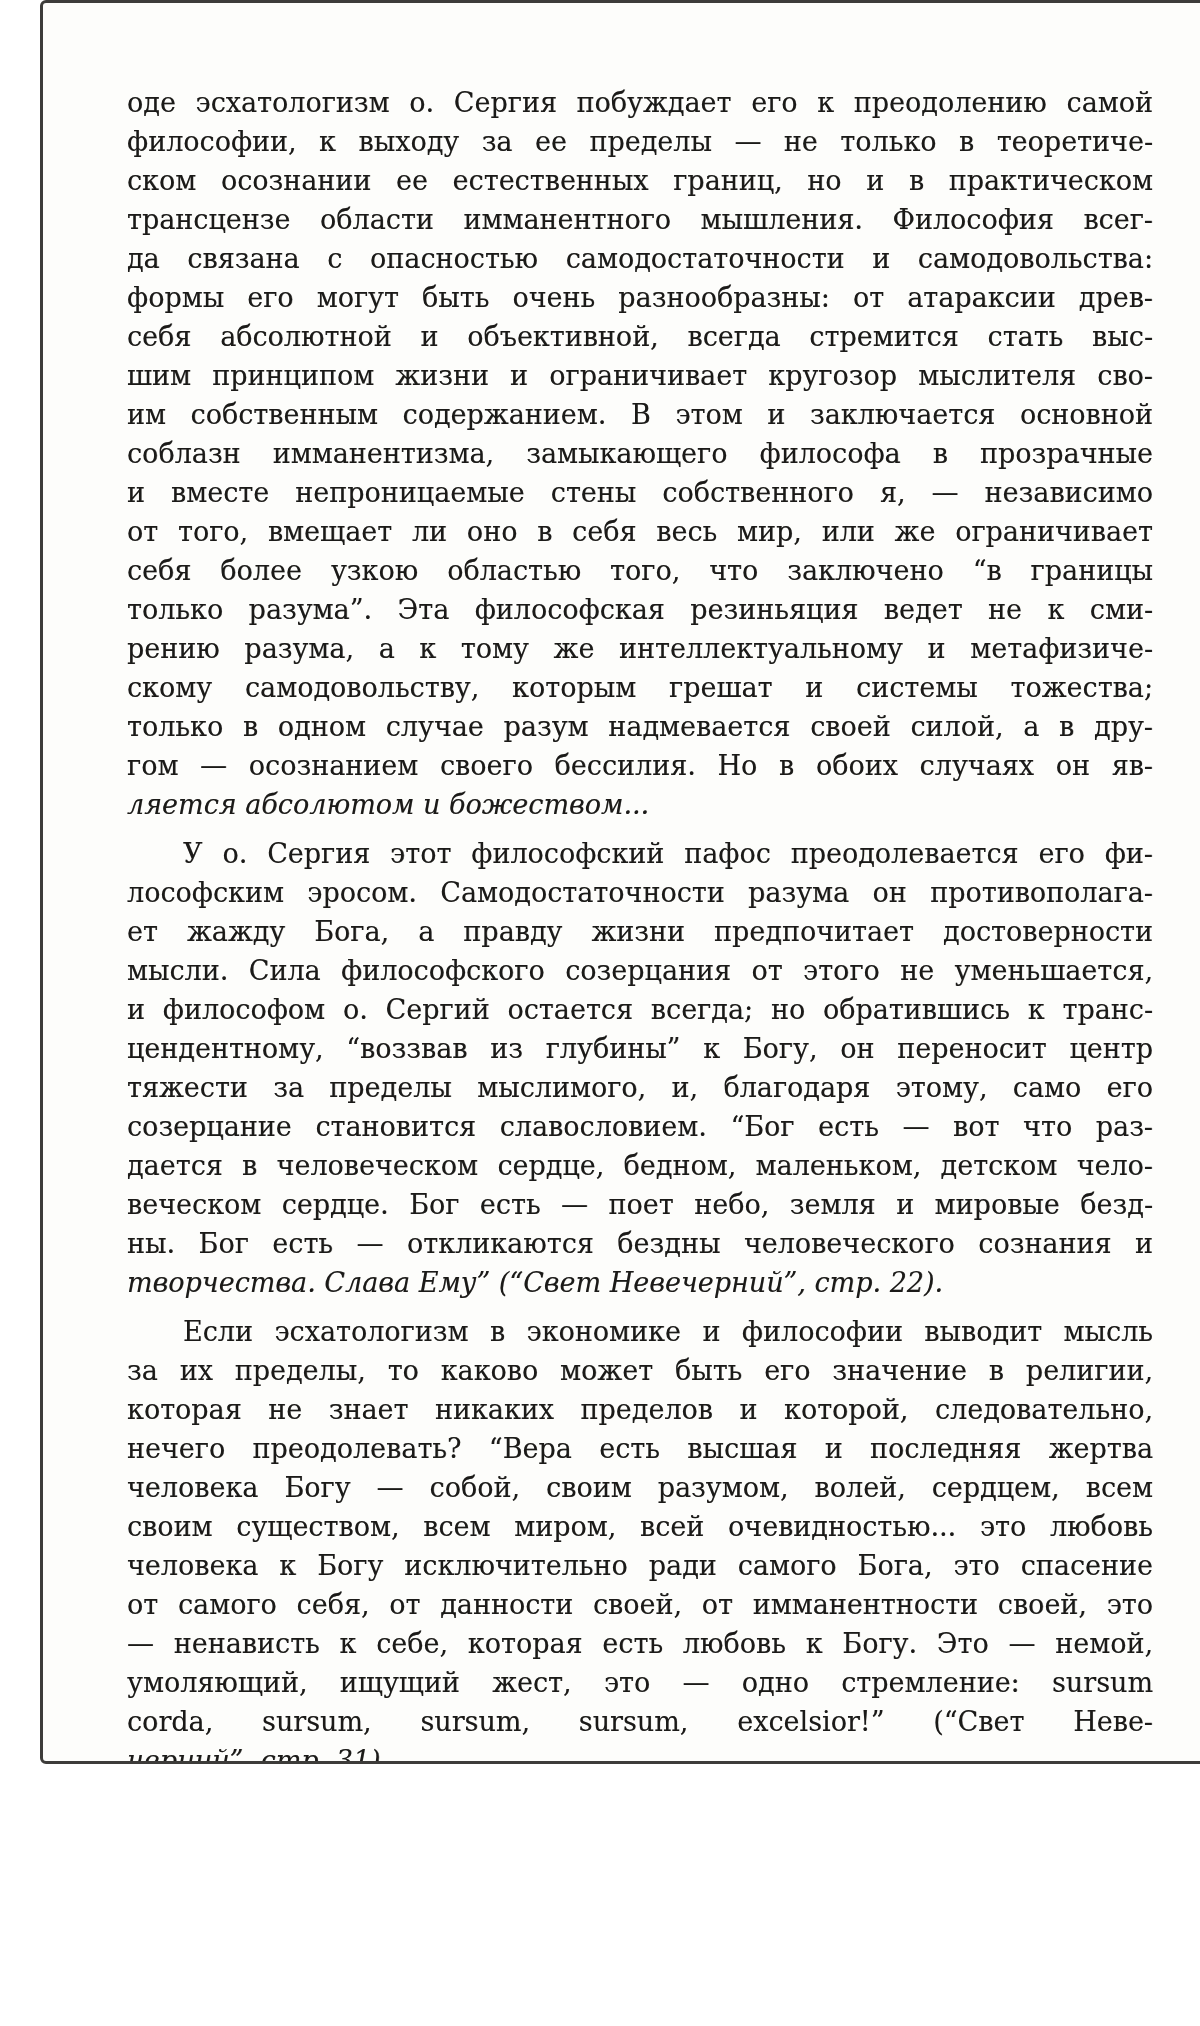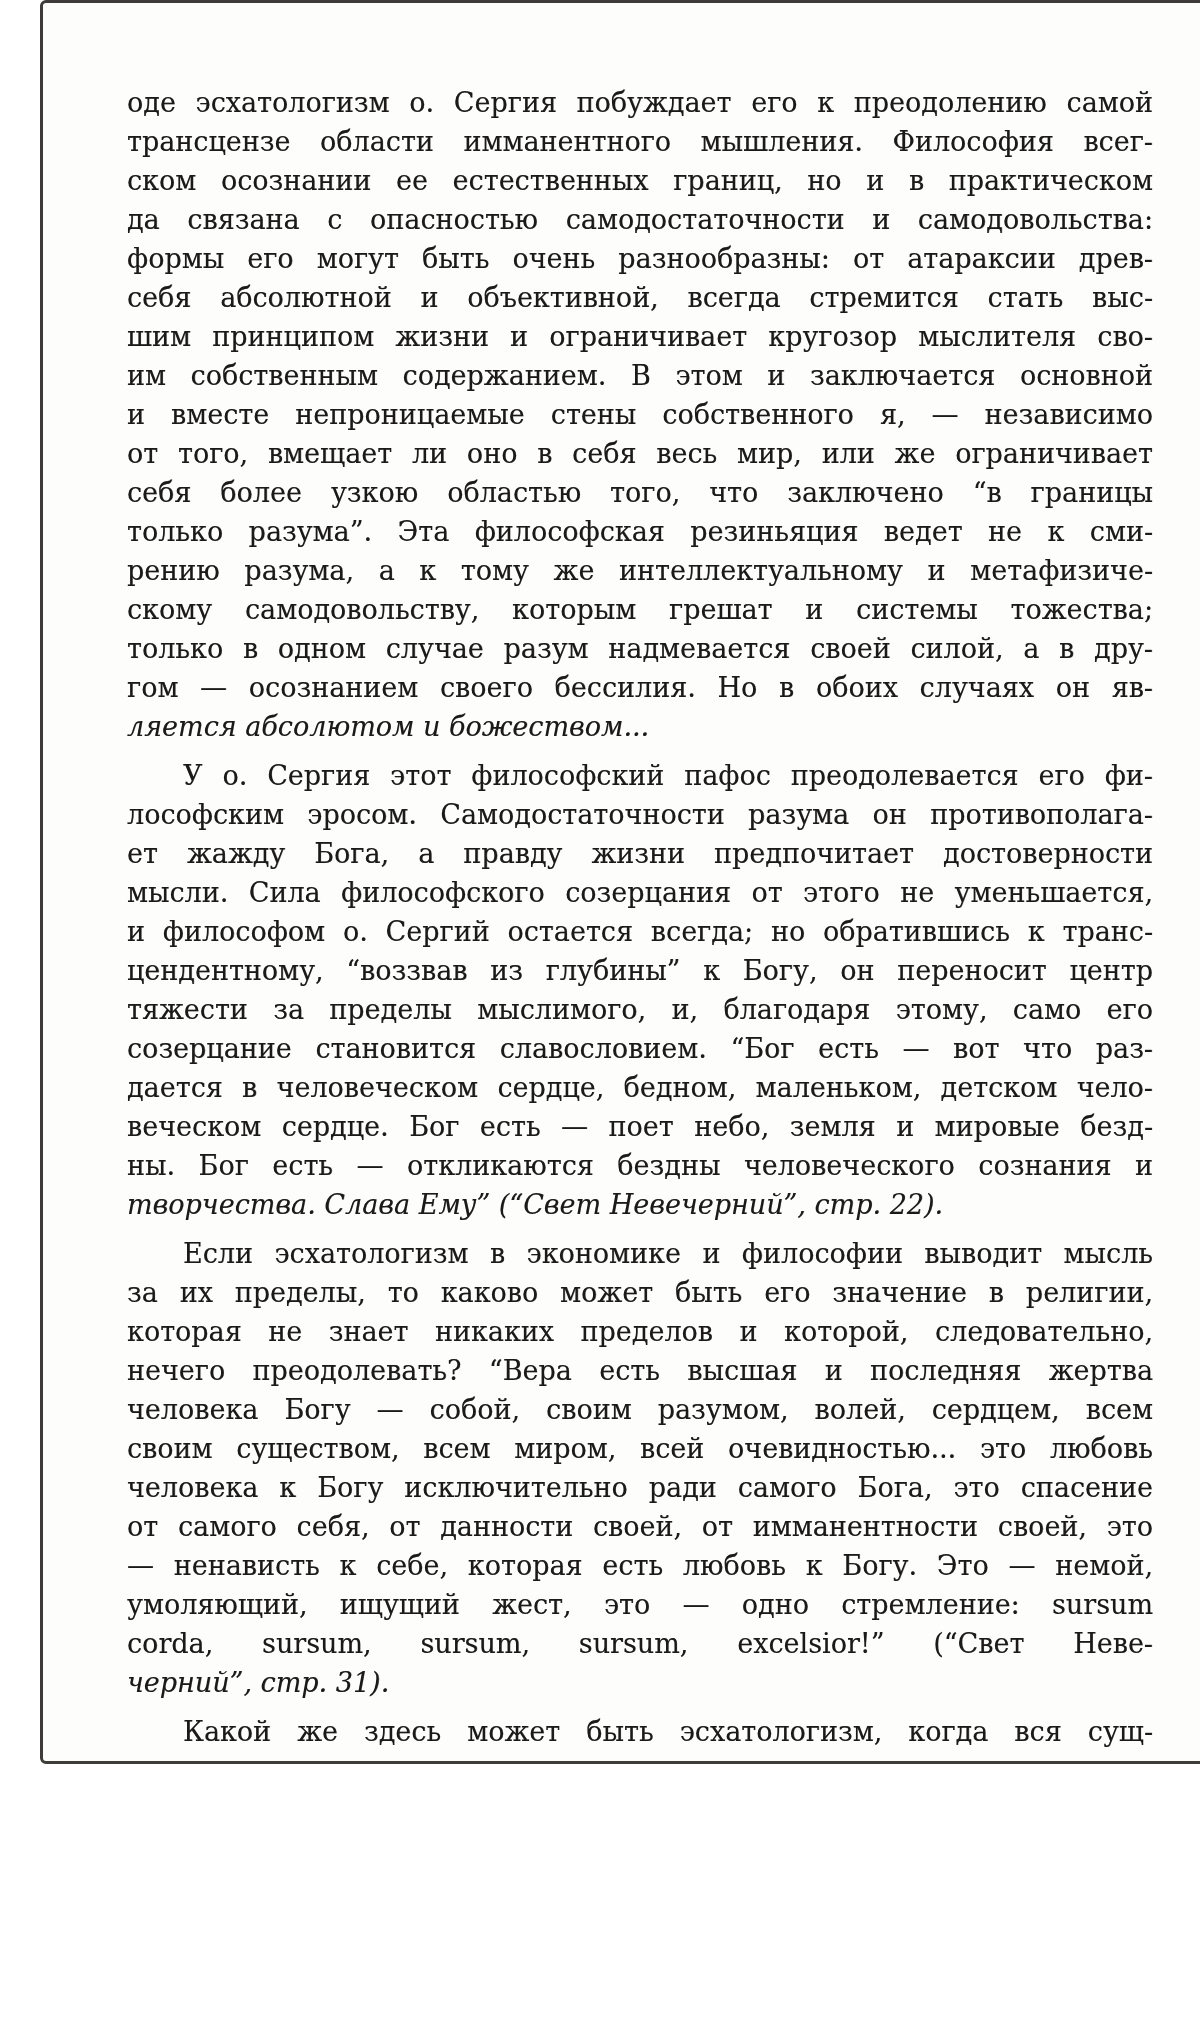--- a/index.html
+++ b/index.html
@@ -62,27 +62,29 @@
     letter-spacing: 0.5px;
   }
 </style>
 </head>
 <body>
 
 <div class="page">
   <div class="content">
       <div class="para">
         <div class="line">оде эсхатологизм о. Сергия побуждает его к преодолению самой</div>
+        <div class="line">философии, к выходу за ее пределы — не только в теоретиче-</div>
+        <div class="line">ском осознании ее естественных границ, но и в практическом</div>
         <div class="line">трансцензе области имманентного мышления. Философия всег-</div>
-        <div class="line">ском осознании ее естественных границ, но и в практическом</div>
         <div class="line">да связана с опасностью самодостаточности и самодовольства:</div>
         <div class="line">формы его могут быть очень разнообразны: от атараксии древ-</div>
         <div class="line">себя абсолютной и объективной, всегда стремится стать выс-</div>
         <div class="line">шим принципом жизни и ограничивает кругозор мыслителя сво-</div>
         <div class="line">им собственным содержанием. В этом и заключается основной</div>
+        <div class="line">соблазн имманентизма, замыкающего философа в прозрачные</div>
         <div class="line">и вместе непроницаемые стены собственного я, — независимо</div>
         <div class="line">от того, вмещает ли оно в себя весь мир, или же ограничивает</div>
         <div class="line">себя более узкою областью того, что заключено “в границы</div>
         <div class="line">только разума”. Эта философская резиньяция ведет не к сми-</div>
         <div class="line">рению разума, а к тому же интеллектуальному и метафизиче-</div>
         <div class="line">скому самодовольству, которым грешат и системы тожества;</div>
         <div class="line">только в одном случае разум надмевается своей силой, а в дру-</div>
         <div class="line">гом — осознанием своего бессилия. Но в обоих случаях он яв-</div>
         <div class="line last">ляется абсолютом и божеством...</div>
       </div>

